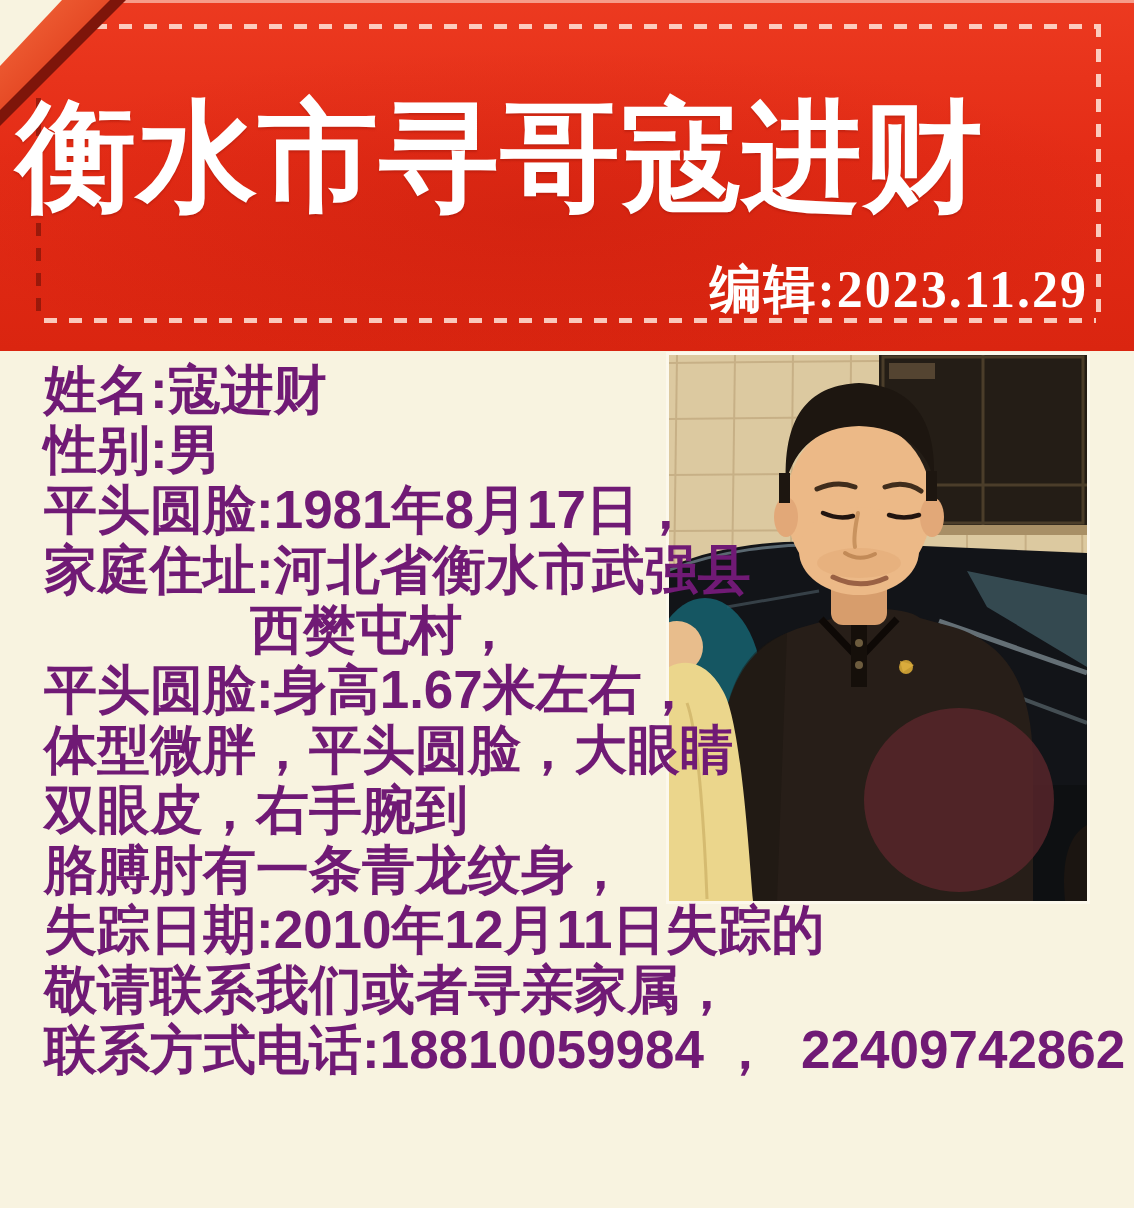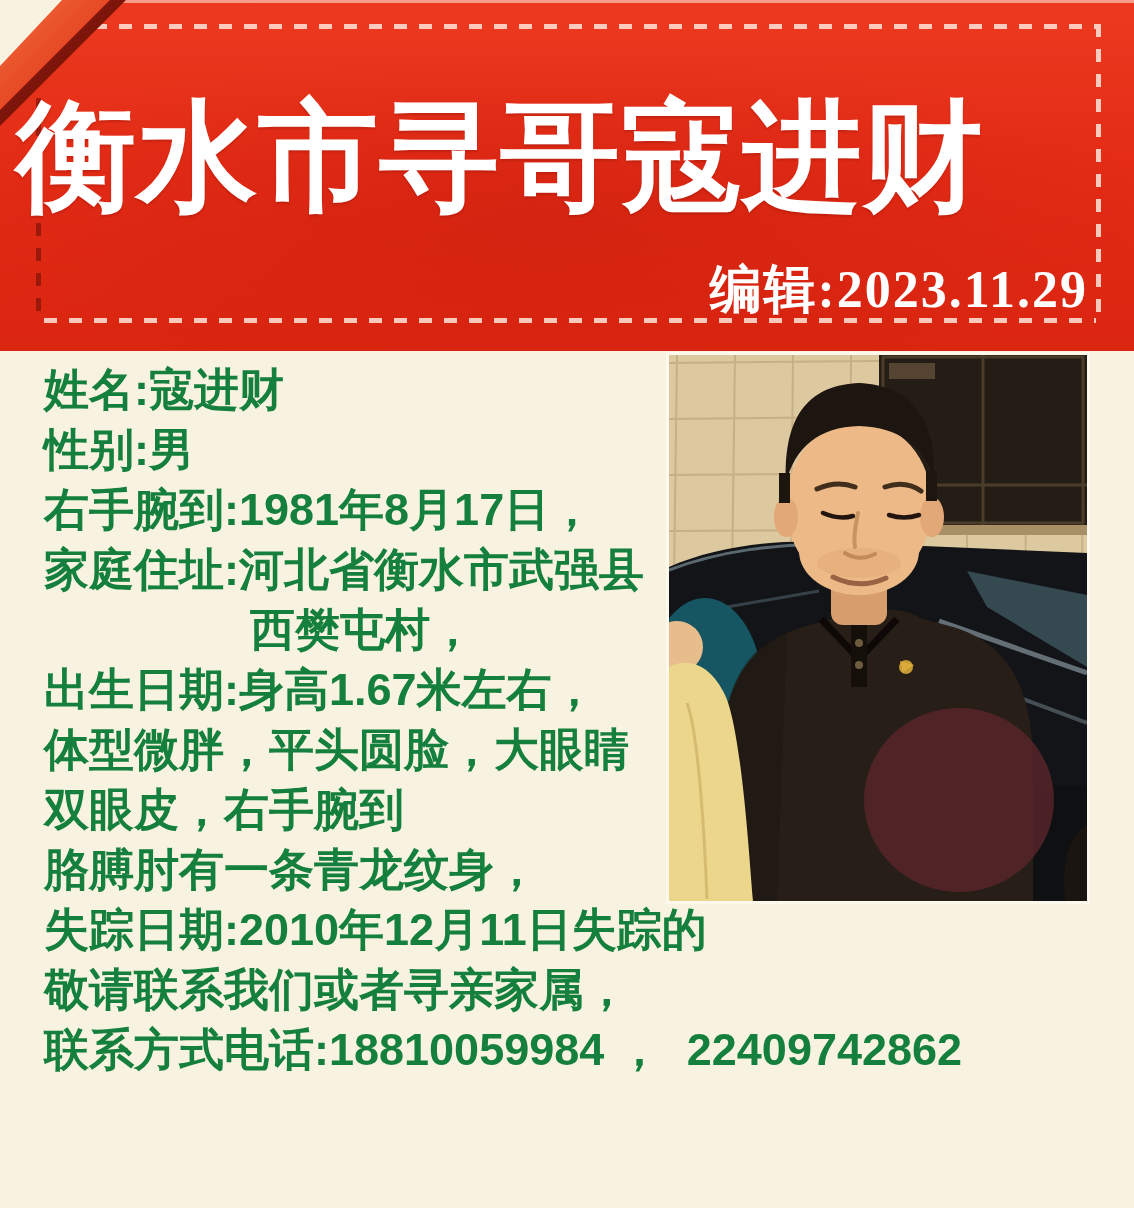--- a/index.html
+++ b/index.html
@@ -52,21 +52,21 @@
     position:absolute;top:260px;right:46px;
     font-family:"Liberation Serif","DejaVu Serif",serif;
     font-weight:700;font-size:52px;line-height:60px;color:#ffffff;letter-spacing:2px;
     white-space:nowrap;
     text-align:right;
   }
 
   
   .content{
     position:absolute;left:44px;top:360px;width:1066px;
-    color:#15803d;font-weight:700;font-size:45px;line-height:60px;
+    color:#701a75;font-weight:700;font-size:53px;line-height:60px;
   }
   .content .line{height:60px;white-space:pre;}
   .content .indent{padding-left:206px;}
 
   
   .photo{
     position:absolute;left:666px;top:352px;width:424px;height:552px;
     border:3px solid #fcf8ec;box-sizing:border-box;background:#d8c59b;overflow:hidden;
   }
   .photo svg{display:block;width:100%;height:100%;}
@@ -168,24 +168,24 @@
         <ellipse cx="8" cy="292" rx="26" ry="26" fill="#e8bd8c"></ellipse>
         <path d="M0,312 C20,302 40,310 54,336 C72,366 80,500 84,546 L0,546 Z" fill="#ebd68c"></path>
         <path d="M18,348 C30,380 36,490 38,544" stroke="#cfb469" stroke-width="3" fill="none" opacity="0.8"></path>
       </g>
     </svg>
   </div>
 
   <div class="content">
     <div class="line">姓名:寇进财</div>
     <div class="line">性别:男</div>
-    <div class="line">右手腕到:1981年8月17日，</div>
+    <div class="line">平头圆脸:1981年8月17日，</div>
     <div class="line">家庭住址:河北省衡水市武强县</div>
     <div class="line indent">西樊屯村，</div>
-    <div class="line">出生日期:身高1.67米左右，</div>
+    <div class="line">平头圆脸:身高1.67米左右，</div>
     <div class="line">体型微胖，平头圆脸，大眼睛</div>
     <div class="line">双眼皮，右手腕到</div>
     <div class="line">胳膊肘有一条青龙纹身，</div>
     <div class="line">失踪日期:2010年12月11日失踪的</div>
     <div class="line">敬请联系我们或者寻亲家属，</div>
     <div class="line">联系方式电话:18810059984 ，  22409742862</div>
   </div>
 
 </div>
 

